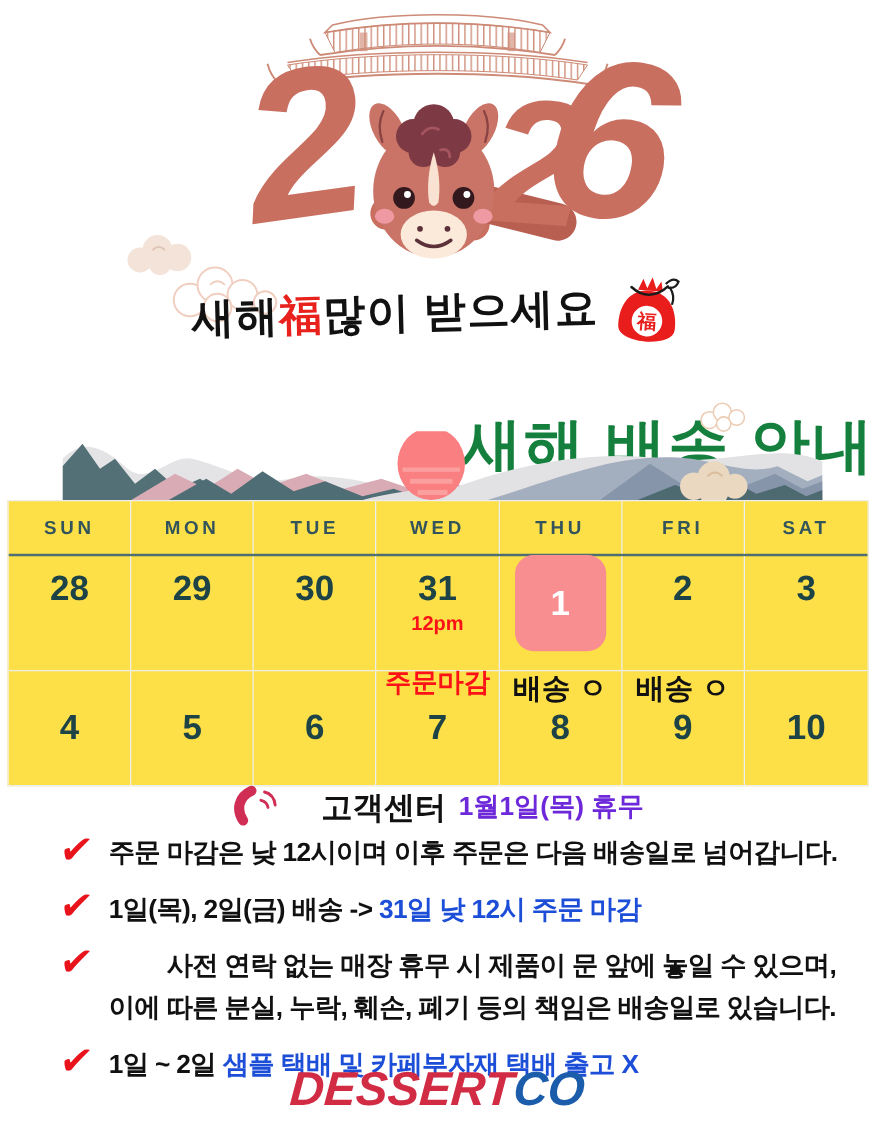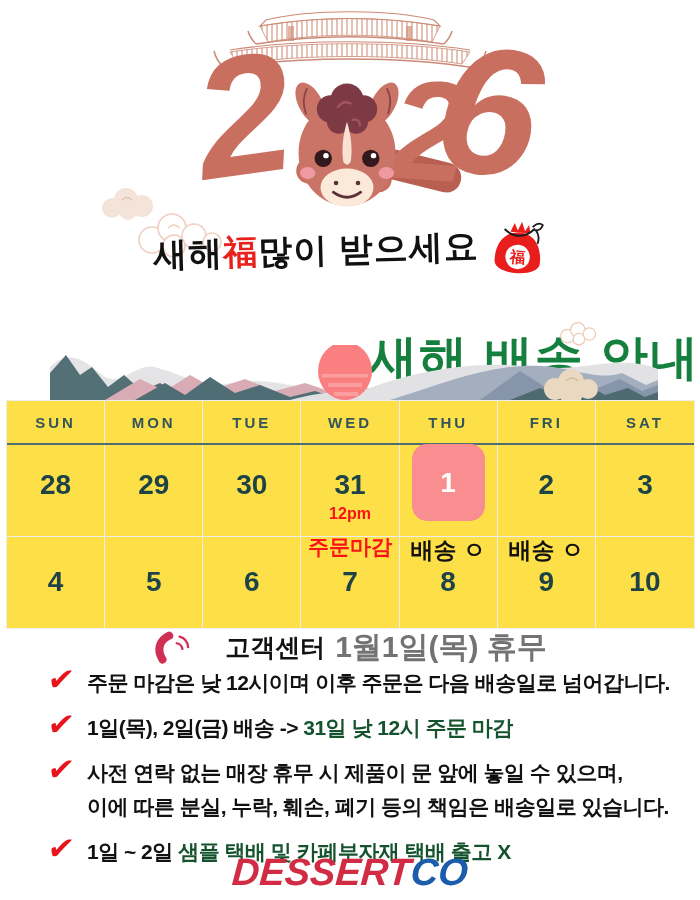--- a/index.html
+++ b/index.html
@@ -32,42 +32,42 @@
   
   #calendar{position:absolute;left:6px;top:400px;width:687px;background:#fde047;border:1px solid #ededed;z-index:3;}
   .cal-head{display:grid;grid-template-columns:repeat(7,1fr);height:42px;border-bottom:2px solid #4f6e72;}
   .hcell{display:flex;align-items:center;justify-content:center;color:#33545a;font-size:15px;
          letter-spacing:3px;font-weight:600;border-right:1px solid #ededed;}
   .hcell:last-child{border-right:none;}
   .cal-row{display:grid;grid-template-columns:repeat(7,1fr);height:91px;}
   .cal-row.r1{border-bottom:1px solid #ededed;}
   .cell{position:relative;border-right:1px solid #ededed;text-align:center;}
   .cell:last-child{border-right:none;}
-  .daynum{font-size:28px;font-weight:800;color:#1e4347;margin-top:26px;line-height:1;}
+  .daynum{font-size:28px;font-weight:800;color:#1e4347;margin-top:12px;line-height:1;}
   .r2 .daynum{margin-top:31px;}
   .sub-red{color:#fb1117;font-size:16px;font-weight:700;margin-top:7px;line-height:1;text-align:center;}
   .deadline{position:absolute;left:50%;transform:translateX(-50%);bottom:-21px;color:#fb1117;
             font-size:21px;font-weight:800;white-space:nowrap;z-index:4;line-height:1;}
   .delivery{position:absolute;left:50%;transform:translateX(-50%);bottom:-26px;color:#111;
             font-size:23px;font-weight:800;white-space:nowrap;z-index:4;line-height:1;}
   .pinkbox{position:absolute;top:-1px;left:12px;right:12px;height:77px;background:#f98e90;
            border-radius:15px;display:flex;align-items:center;justify-content:center;}
   .pinkbox .daynum{margin:0;color:#fff;}
   
   #cc-line{position:absolute;left:0;right:0;top:627px;display:flex;justify-content:center;
            align-items:center;gap:10px;z-index:4;}
   #cc-line .cc-black{font-size:25px;font-weight:900;color:#111;margin-left:24px;}
-  #cc-line .cc-red{font-size:30px;font-weight:900;color:#737373;}
+  #cc-line .cc-red{font-size:21px;font-weight:900;color:#6d28d9;}
   
   #checklist{position:absolute;left:48px;top:666px;width:630px;}
   .chk-item{display:flex;align-items:flex-start;gap:13px;margin-bottom:11px;}
   .chk-mark{color:#e8131b;font-size:31px;font-weight:700;line-height:1;margin-top:-2px;
             transform:skewX(-8deg);flex:0 0 auto;}
-  .chk-text{font-size:21px;font-weight:800;color:#111;line-height:34px;letter-spacing:-0.5px;white-space:nowrap;}
-  .chk-text .red{color:#14532d;}
+  .chk-text{font-size:21px;font-weight:800;color:#111;line-height:34px;letter-spacing:-0.5px;white-space:nowrap;text-align:right;}
+  .chk-text .red{color:#1d4ed8;}
   .chk-text .line2{display:block;}
   
   #logo{position:absolute;left:0;right:0;top:853px;text-align:center;font-size:38px;font-weight:900;
         font-style:italic;letter-spacing:0;line-height:1;transform:skewX(-4deg);}
   #logo .l-red{color:#d22c45;}
   #logo .l-blue{color:#1b5cab;}
 </style>
 </head>
 <body>
 

